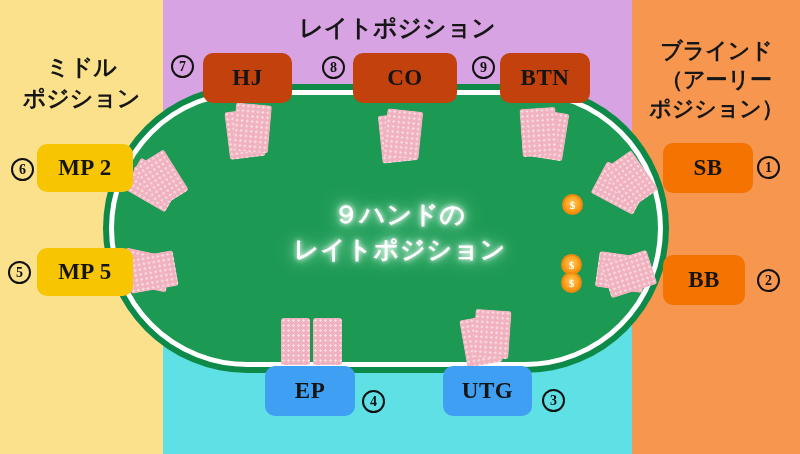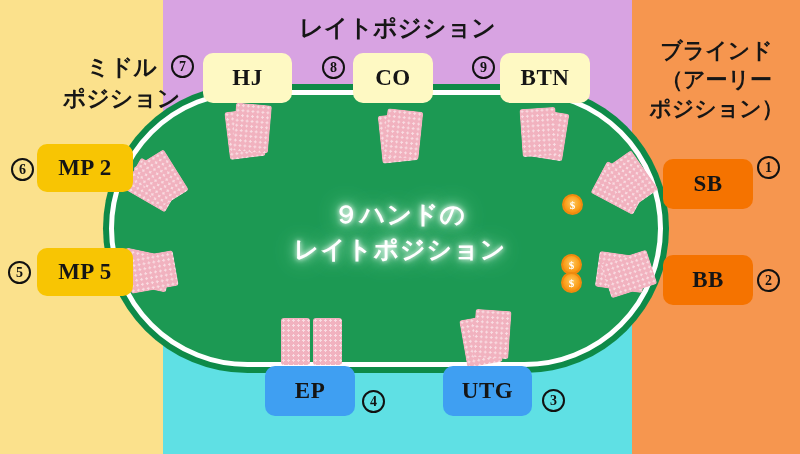--- a/index.html
+++ b/index.html
@@ -8,21 +8,21 @@
     font-family:Liberation Serif, serif;
   }
   .region{position:absolute;}
   .region-middle{left:0;top:0;width:163px;height:454px;background:#fbe18c;}
   .region-late{left:163px;top:0;width:469px;height:240px;background:#d8a3e2;}
   .region-early{left:163px;top:240px;width:469px;height:214px;background:#5fe0e4;}
   .region-blinds{left:632px;top:0;width:168px;height:454px;background:#f6964f;}
 
   .region-label{position:absolute;z-index:5;color:#161616;font-weight:700;}
   .label-late{left:163px;top:12px;width:469px;text-align:center;font-size:24px;}
-  .label-middle{left:0;top:52px;width:163px;text-align:center;font-size:23px;line-height:31px;padding-left:40px;}
+  .label-middle{left:0;top:52px;width:163px;text-align:center;font-size:23px;line-height:31px;}
   .label-blinds{left:633px;top:36px;width:167px;text-align:center;font-size:22px;line-height:29px;}
   .label-early{left:163px;top:421px;width:469px;text-align:center;font-size:23px;}
 
   .table{
     position:absolute;z-index:1;left:103px;top:84px;width:566px;height:289px;
     background:#0e8a48;border-radius:150px;
   }
   .table::before{
     content:"";position:absolute;inset:6px;background:#1c9953;
     border:5px solid #ffffff;border-radius:140px;
@@ -78,31 +78,31 @@
   }
   .coin-sb{left:562px;top:194px;}
   .coin-bb1{left:561px;top:254px;}
   .coin-bb2{left:561px;top:272px;}
 
   .seat{
     position:absolute;z-index:6;height:50px;border-radius:10px;box-sizing:border-box;
     display:flex;align-items:center;justify-content:center;
     font-size:23px;font-weight:700;color:#151515;letter-spacing:.5px;
   }
-  .seat-purple{background:#fef9c3;}
+  .seat-purple{background:#c2410c;}
   .seat-gold{background:#f8c503;}
   .seat-orange{background:#f57300;}
   .seat-blue{background:#3f9ff2;text-align:center;}
   .seat-hj{left:203px;top:53px;width:89px;}
-  .seat-co{left:353px;top:53px;width:80px;}
+  .seat-co{left:353px;top:53px;width:104px;}
   .seat-btn{left:500px;top:53px;width:90px;}
   .seat-mp2{left:37px;top:144px;width:96px;height:48px;}
   .seat-mp1{left:37px;top:248px;width:96px;height:48px;}
-  .seat-sb{left:663px;top:143px;width:90px;margin-top:16px;}
-  .seat-bb{left:663px;top:255px;width:90px;}
+  .seat-sb{left:663px;top:143px;width:90px;}
+  .seat-bb{left:663px;top:255px;width:82px;}
   .seat-ep{left:265px;top:366px;width:90px;}
   .seat-utg{left:443px;top:366px;width:89px;}
 
   .badge{
     position:absolute;z-index:6;width:23px;height:23px;box-sizing:border-box;
     border:2px solid #111;border-radius:50%;background:transparent;
     display:flex;align-items:center;justify-content:center;
     font-size:14px;font-weight:700;color:#111;
   }
   .badge-hj{left:171px;top:55px;}

